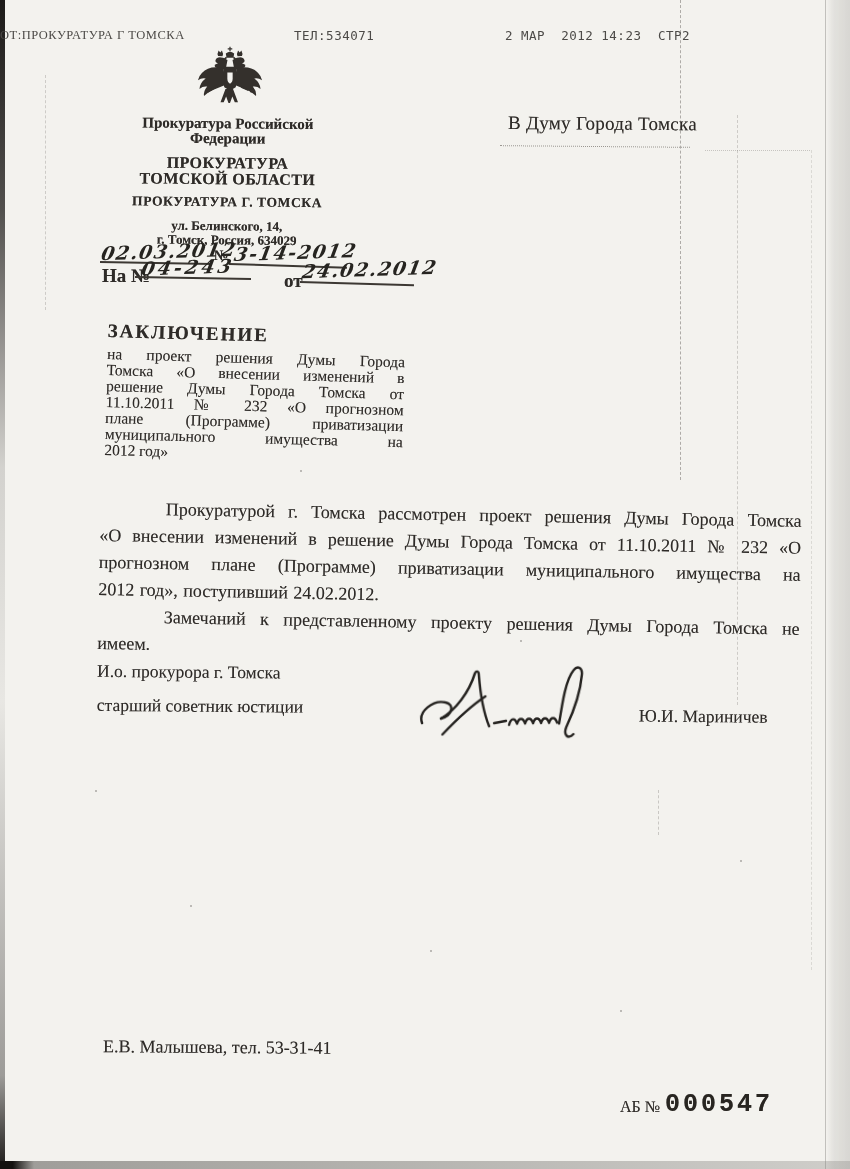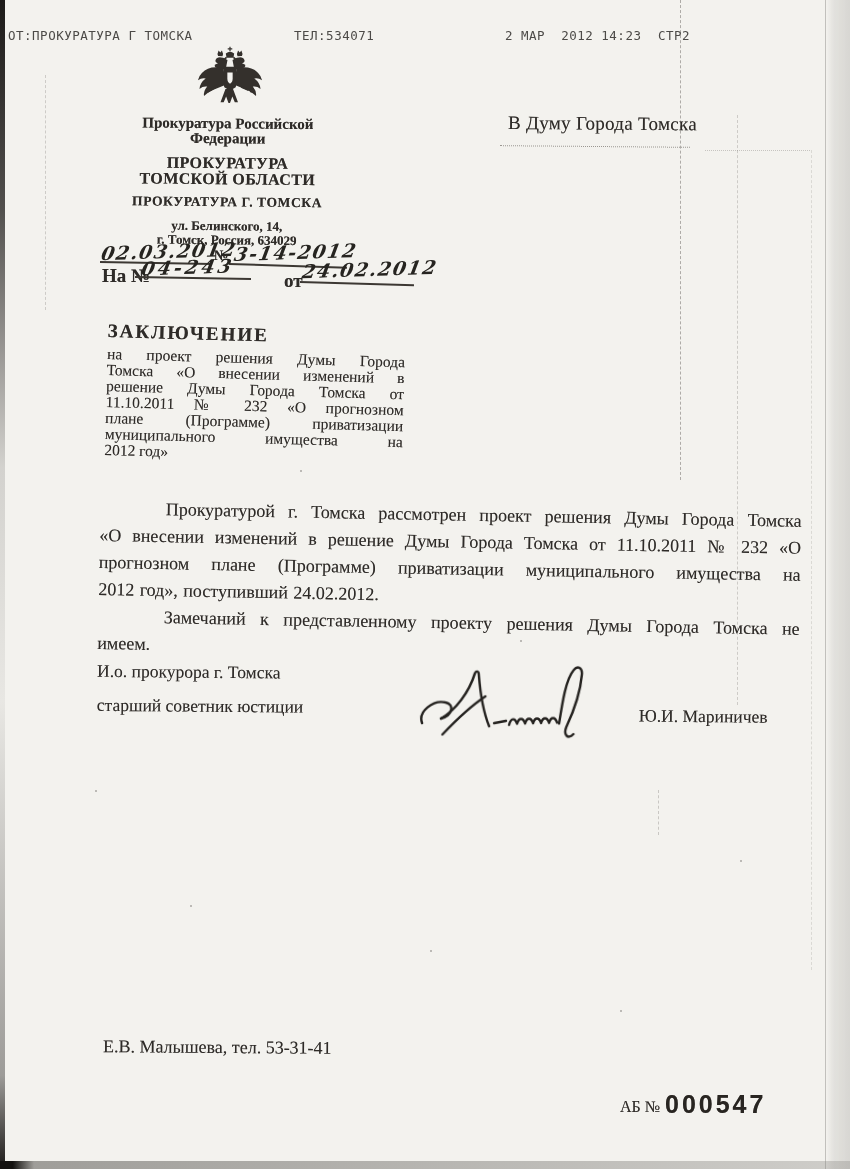--- a/index.html
+++ b/index.html
@@ -48,21 +48,21 @@
   .subject-line.last{text-align-last:left;}
   
   .bodyblock{left:100px;top:495px;width:702px;transform:rotate(1.05deg);transform-origin:left top;}
   .body-line{font-size:18px;line-height:27px;text-align:justify;text-align-last:justify;text-shadow:0 0 0.4px rgba(40,36,32,.4);word-spacing:1px;}
   .body-line.first{padding-left:66px;}
   .body-line.last{text-align-last:left;}
   .sigline{font-size:17.5px;text-shadow:0 0 0.4px rgba(40,36,32,.4);white-space:nowrap;}
   .footer-exec{font-size:18px;text-shadow:0 0 0.4px rgba(40,36,32,.4);transform:rotate(0.4deg);}
   .form-series{font-size:16px;text-shadow:0 0 0.4px rgba(40,36,32,.4);}
   .form-number{
-    font-family:Liberation Sans, sans-serif;
+    font-family:Liberation Mono, monospace;
     font-size:25px;font-weight:bold;letter-spacing:3px;color:#282521;
     text-shadow:0 0 0.6px rgba(40,36,32,.5);
   }
   
   .vdots{border-left:1.5px dashed rgba(70,66,60,.4);width:0;}
   .speck{background:rgba(60,56,50,.4);width:2px;height:2px;border-radius:50%;}
   .edge-left{left:0;top:0;width:5px;height:1169px;
     background:linear-gradient(to bottom,#1c1a18 0%,rgba(28,26,24,.75) 18%,rgba(28,26,24,.15) 40%,rgba(28,26,24,.05) 60%,rgba(28,26,24,.4) 92%,#1c1a18 100%);}
   .edge-right{right:0;top:0;width:24px;height:1169px;
     background:linear-gradient(to right,rgba(0,0,0,0) 0%,rgba(90,88,84,.10) 30%,rgba(90,88,84,.18) 100%);
@@ -85,21 +85,21 @@
   <div class="abs vdots" style="left:811px;top:150px;height:820px;opacity:.35;"></div>
   <div class="abs vdots" style="left:658px;top:790px;height:45px;opacity:.6;"></div>
   <div class="abs speck" style="left:300px;top:470px;"></div>
   <div class="abs speck" style="left:520px;top:640px;"></div>
   <div class="abs speck" style="left:190px;top:905px;"></div>
   <div class="abs speck" style="left:430px;top:950px;"></div>
   <div class="abs speck" style="left:620px;top:1010px;"></div>
   <div class="abs speck" style="left:740px;top:860px;"></div>
   <div class="abs speck" style="left:95px;top:790px;"></div>
 
-  <div class="abs fax" style="left:8px;top:28px;">ОТ:ПРОКУРАТУРА Г ТОМСКА</div>
+  <div class="abs fax" style="left:0;top:28px;font-family:Liberation Serif, serif;">ОТ:ПРОКУРАТУРА Г ТОМСКА</div>
   <div class="abs fax" style="left:294px;top:28px;">ТЕЛ:534071</div>
   <div class="abs fax" style="left:505px;top:28px;">2 МАР  2012 14:23</div>
   <div class="abs fax" style="left:658px;top:28px;">СТР2</div>
 
   <div class="abs" style="left:192px;top:46px;width:76px;height:66px;">
     <svg class="scan" viewBox="0 0 100 86" width="76" height="66">
       <g fill="#34302c">
         <path d="M49.2,0.5 h1.6 v2.2 h2.2 v1.6 h-2.2 v2.2 h-1.6 v-2.2 h-2.2 v-1.6 h2.2 z"></path>
         <path d="M44.5,9.5 q5.5,-4.5 11,0 l-1,5.5 h-9 z"></path>
         <path d="M45,13.5 q-4.5,3 -5.5,7.5 l2,1 q2,-4.5 4.5,-6.5 z"></path>

